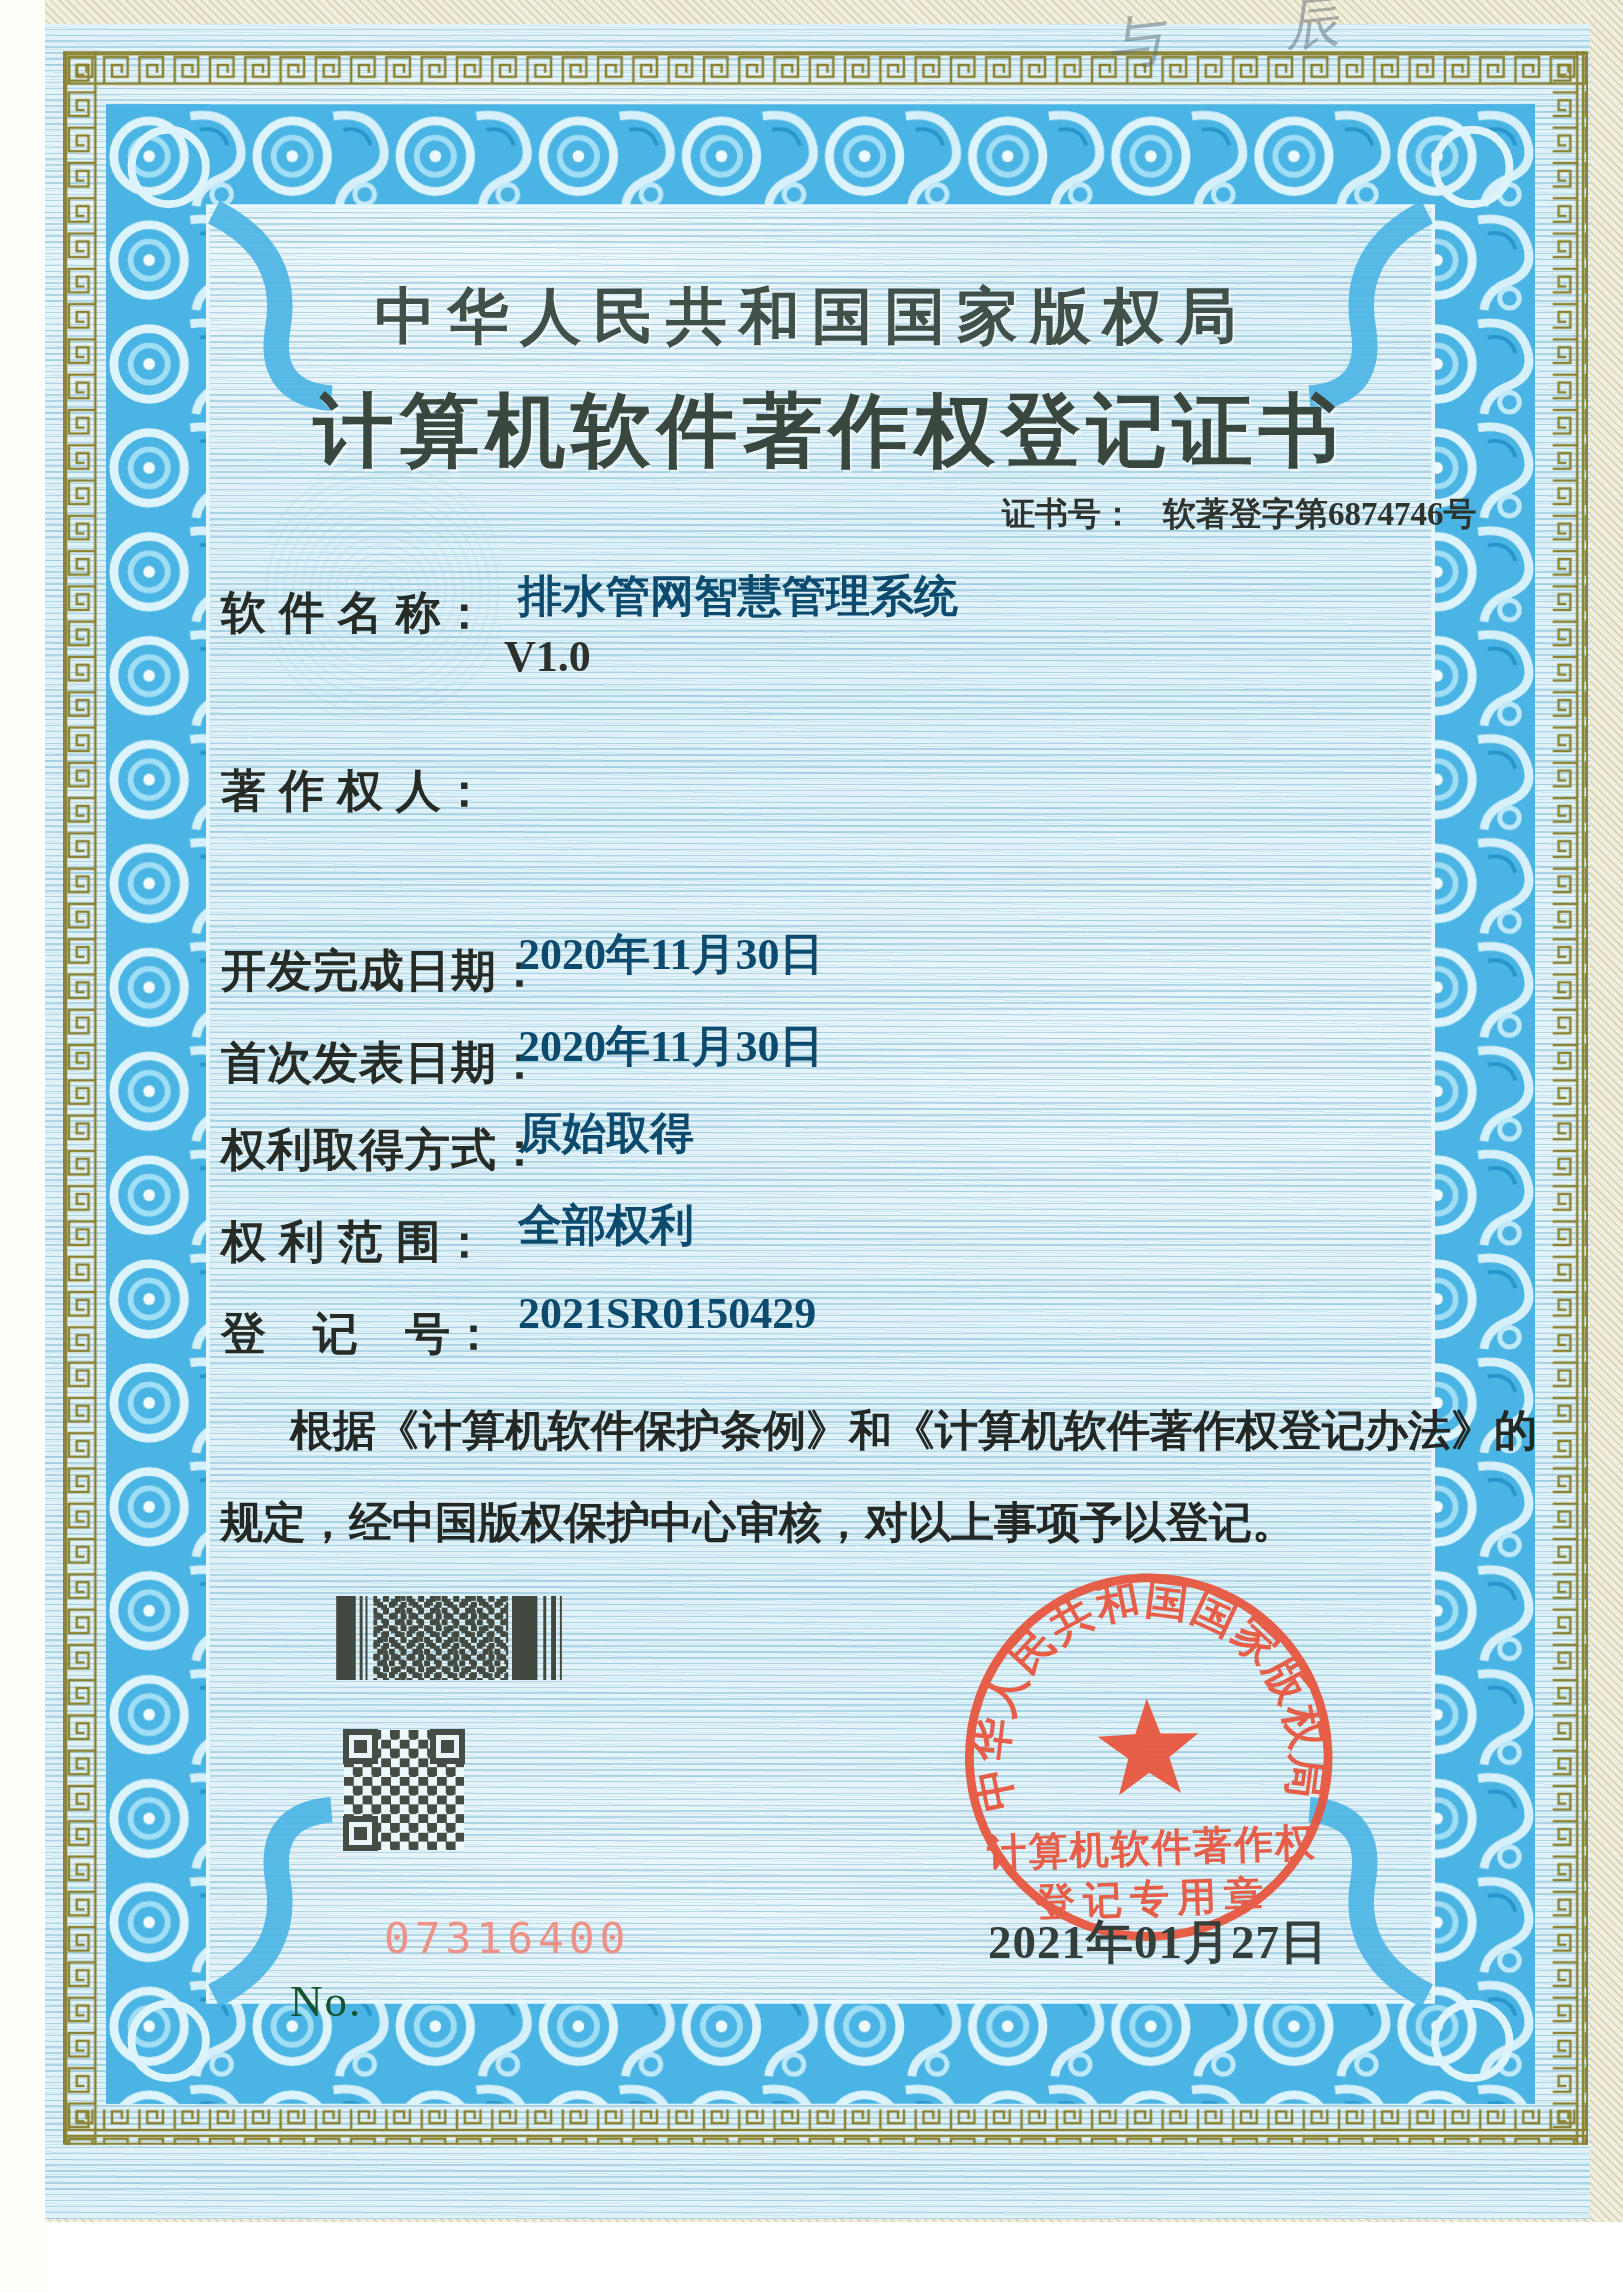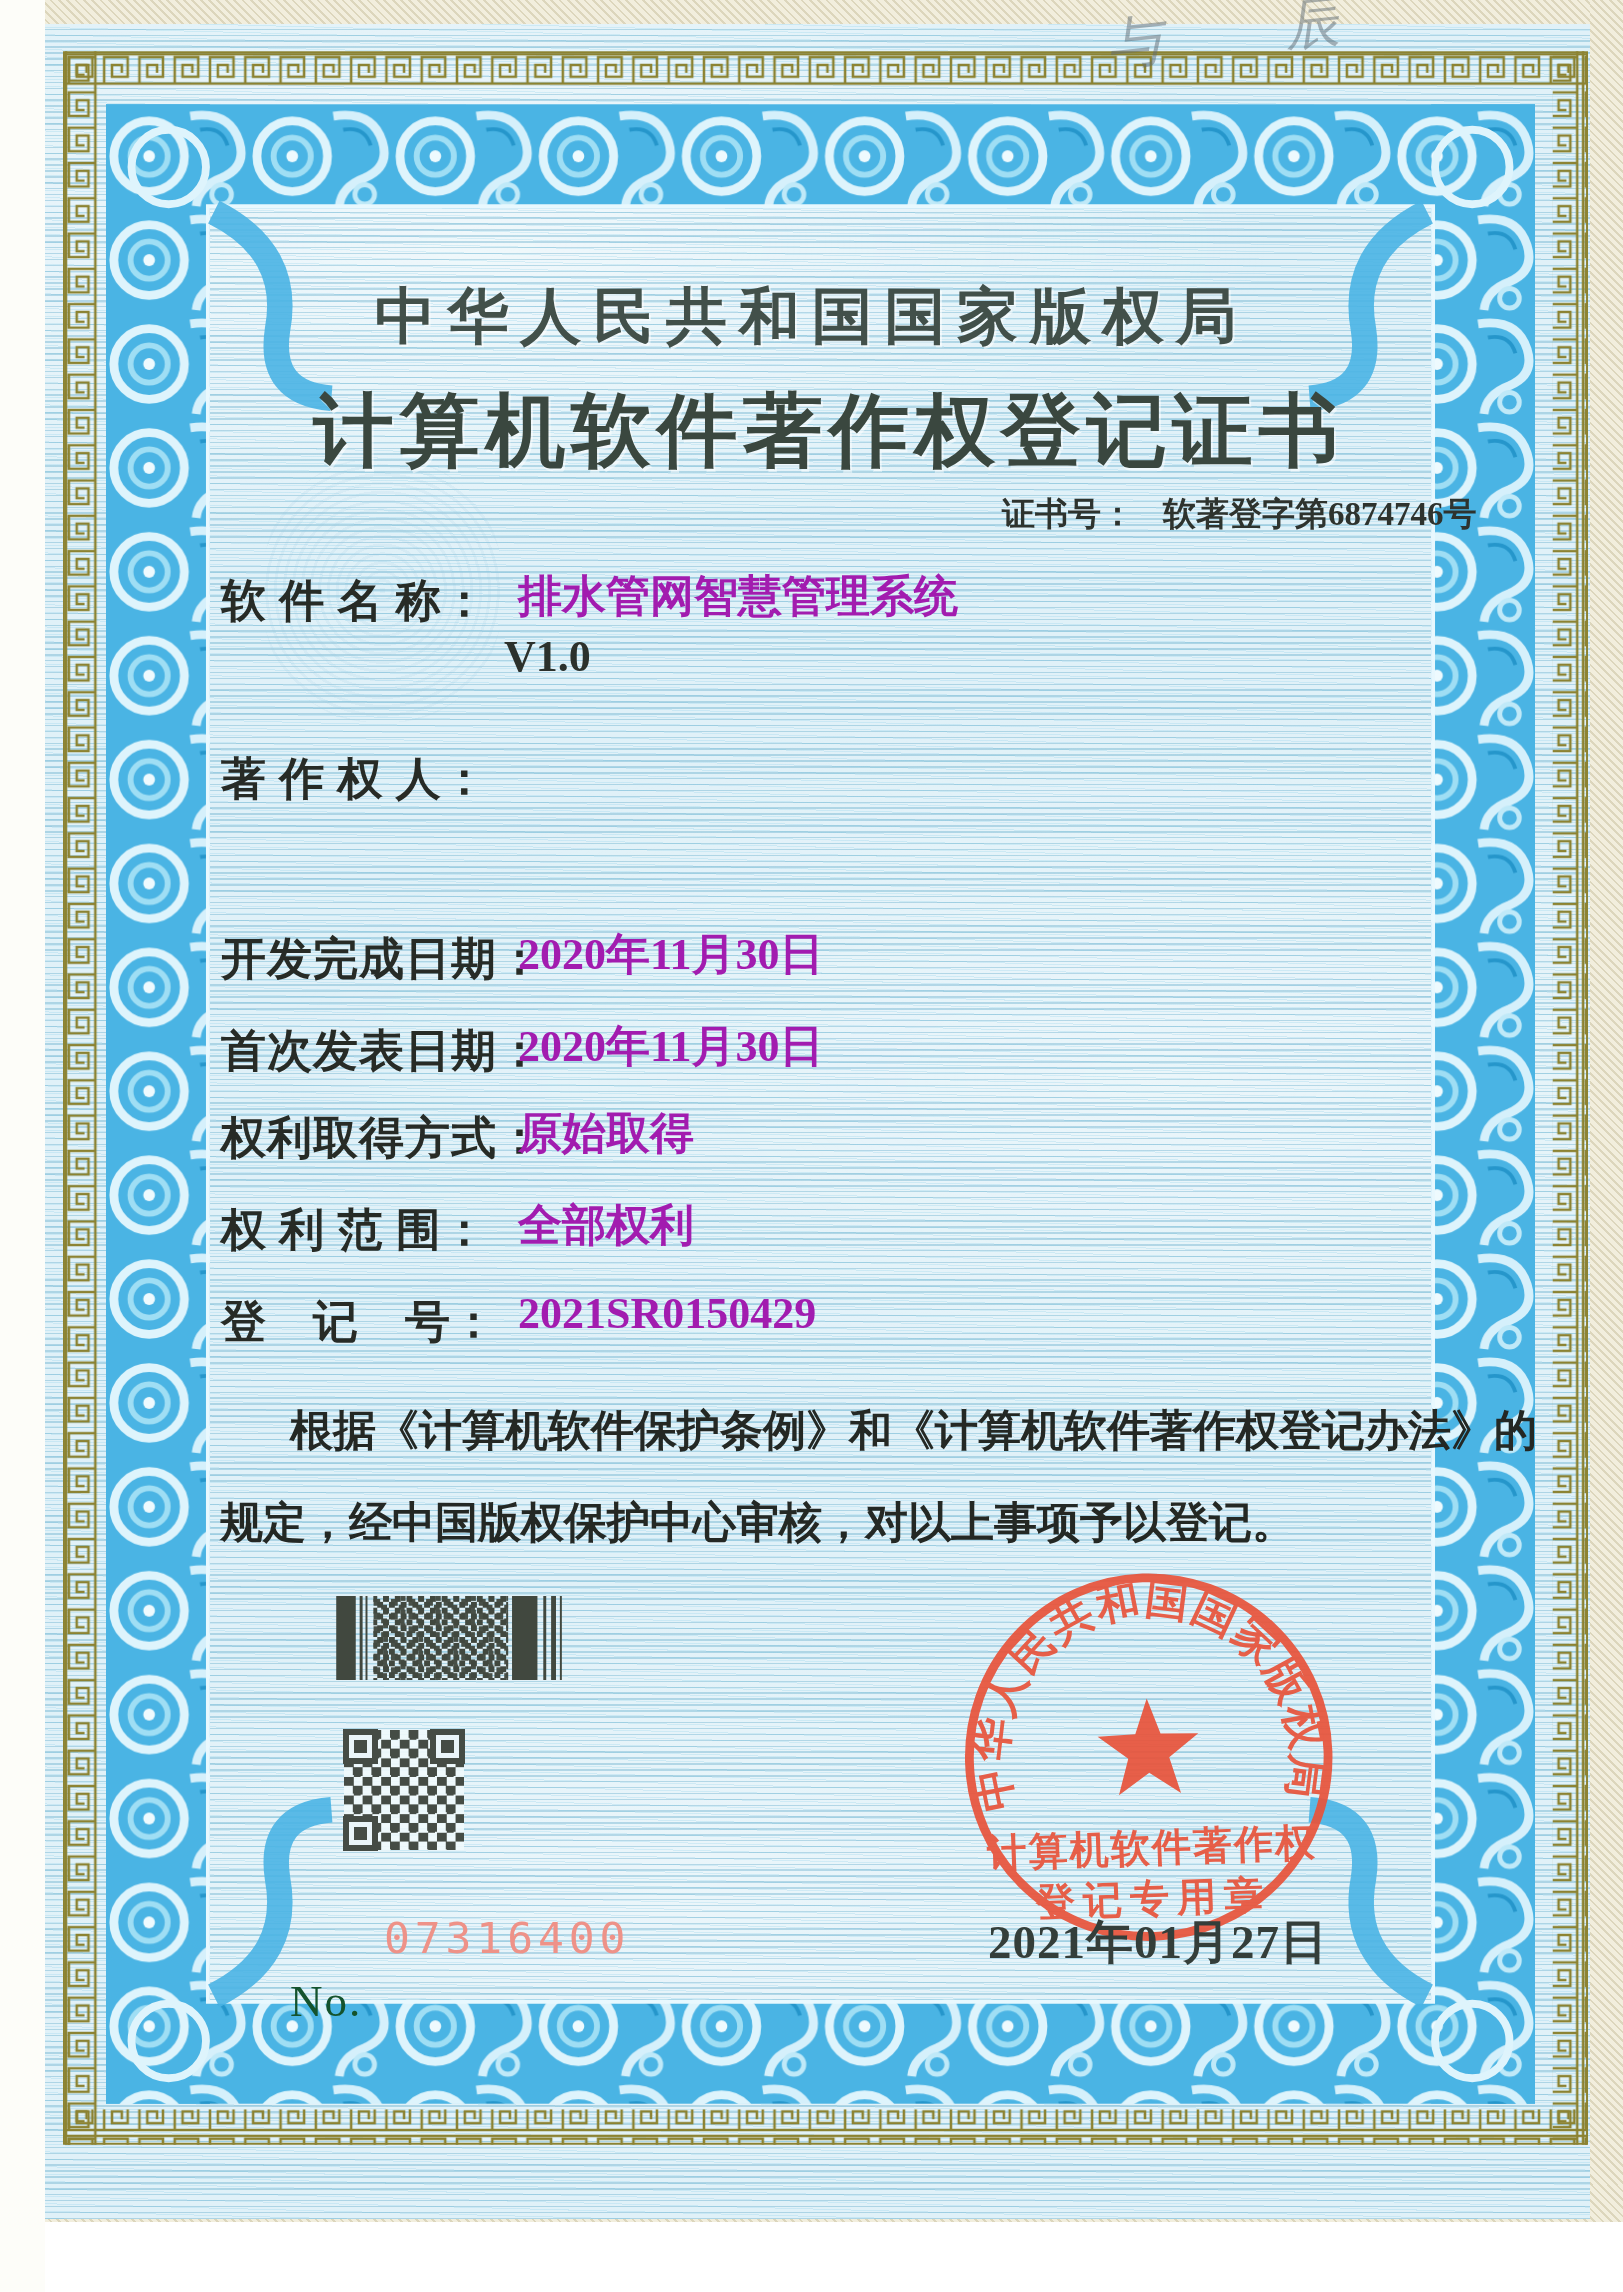--- a/index.html
+++ b/index.html
@@ -45,22 +45,22 @@
   }
   .cert-title{
     left:0;right:0;top:378px;text-align:center;
     font-size:80px;font-weight:700;letter-spacing:5.9px;color:#3a473f;
     text-shadow:2px 2.9px 0 rgba(255,255,255,.5);
     margin-left:35px;
   }
   .cert-no{left:1002px;top:492px;font-size:33px;font-weight:700;color:#2e332e;}
   .cert-no .v{margin-left:29px;}
   .frow{position:absolute;left:221px;height:59px;width:1274px;z-index:5;}
-  .flabel{position:absolute;left:0;top:4px;font-size:45px;font-weight:700;letter-spacing:1px;color:#272b26;white-space:nowrap;}
-  .fvalue{position:absolute;left:297px;top:0;font-size:44px;font-weight:700;color:#a21caf;white-space:nowrap;text-align:right;}
+  .flabel{position:absolute;left:0;top:16px;font-size:45px;font-weight:700;letter-spacing:1px;color:#272b26;white-space:nowrap;}
+  .fvalue{position:absolute;left:297px;top:0;font-size:44px;font-weight:700;color:#0c4a6e;white-space:nowrap;text-align:right;}
   .version{left:504px;top:631px;font-size:44px;font-weight:700;}
   .stmt{font-size:43px;font-weight:600;color:#24282402;color:#242824;}
   .stmt1{left:290px;top:1402px;}
   .stmt2{left:220px;top:1494px;}
   .serial-label{left:290px;top:1975px;font-size:45px;color:#14532d;letter-spacing:2px;}
   .serial-number{
     left:384px;top:1913px;font-size:43px;letter-spacing:4.9px;color:#ee9288;
     font-family:"DejaVu Sans Mono","Liberation Mono",monospace;
   }
   .issue-date{left:988px;top:1911px;font-size:47px;font-weight:600;color:#343e3a;letter-spacing:1px;z-index:6;}

